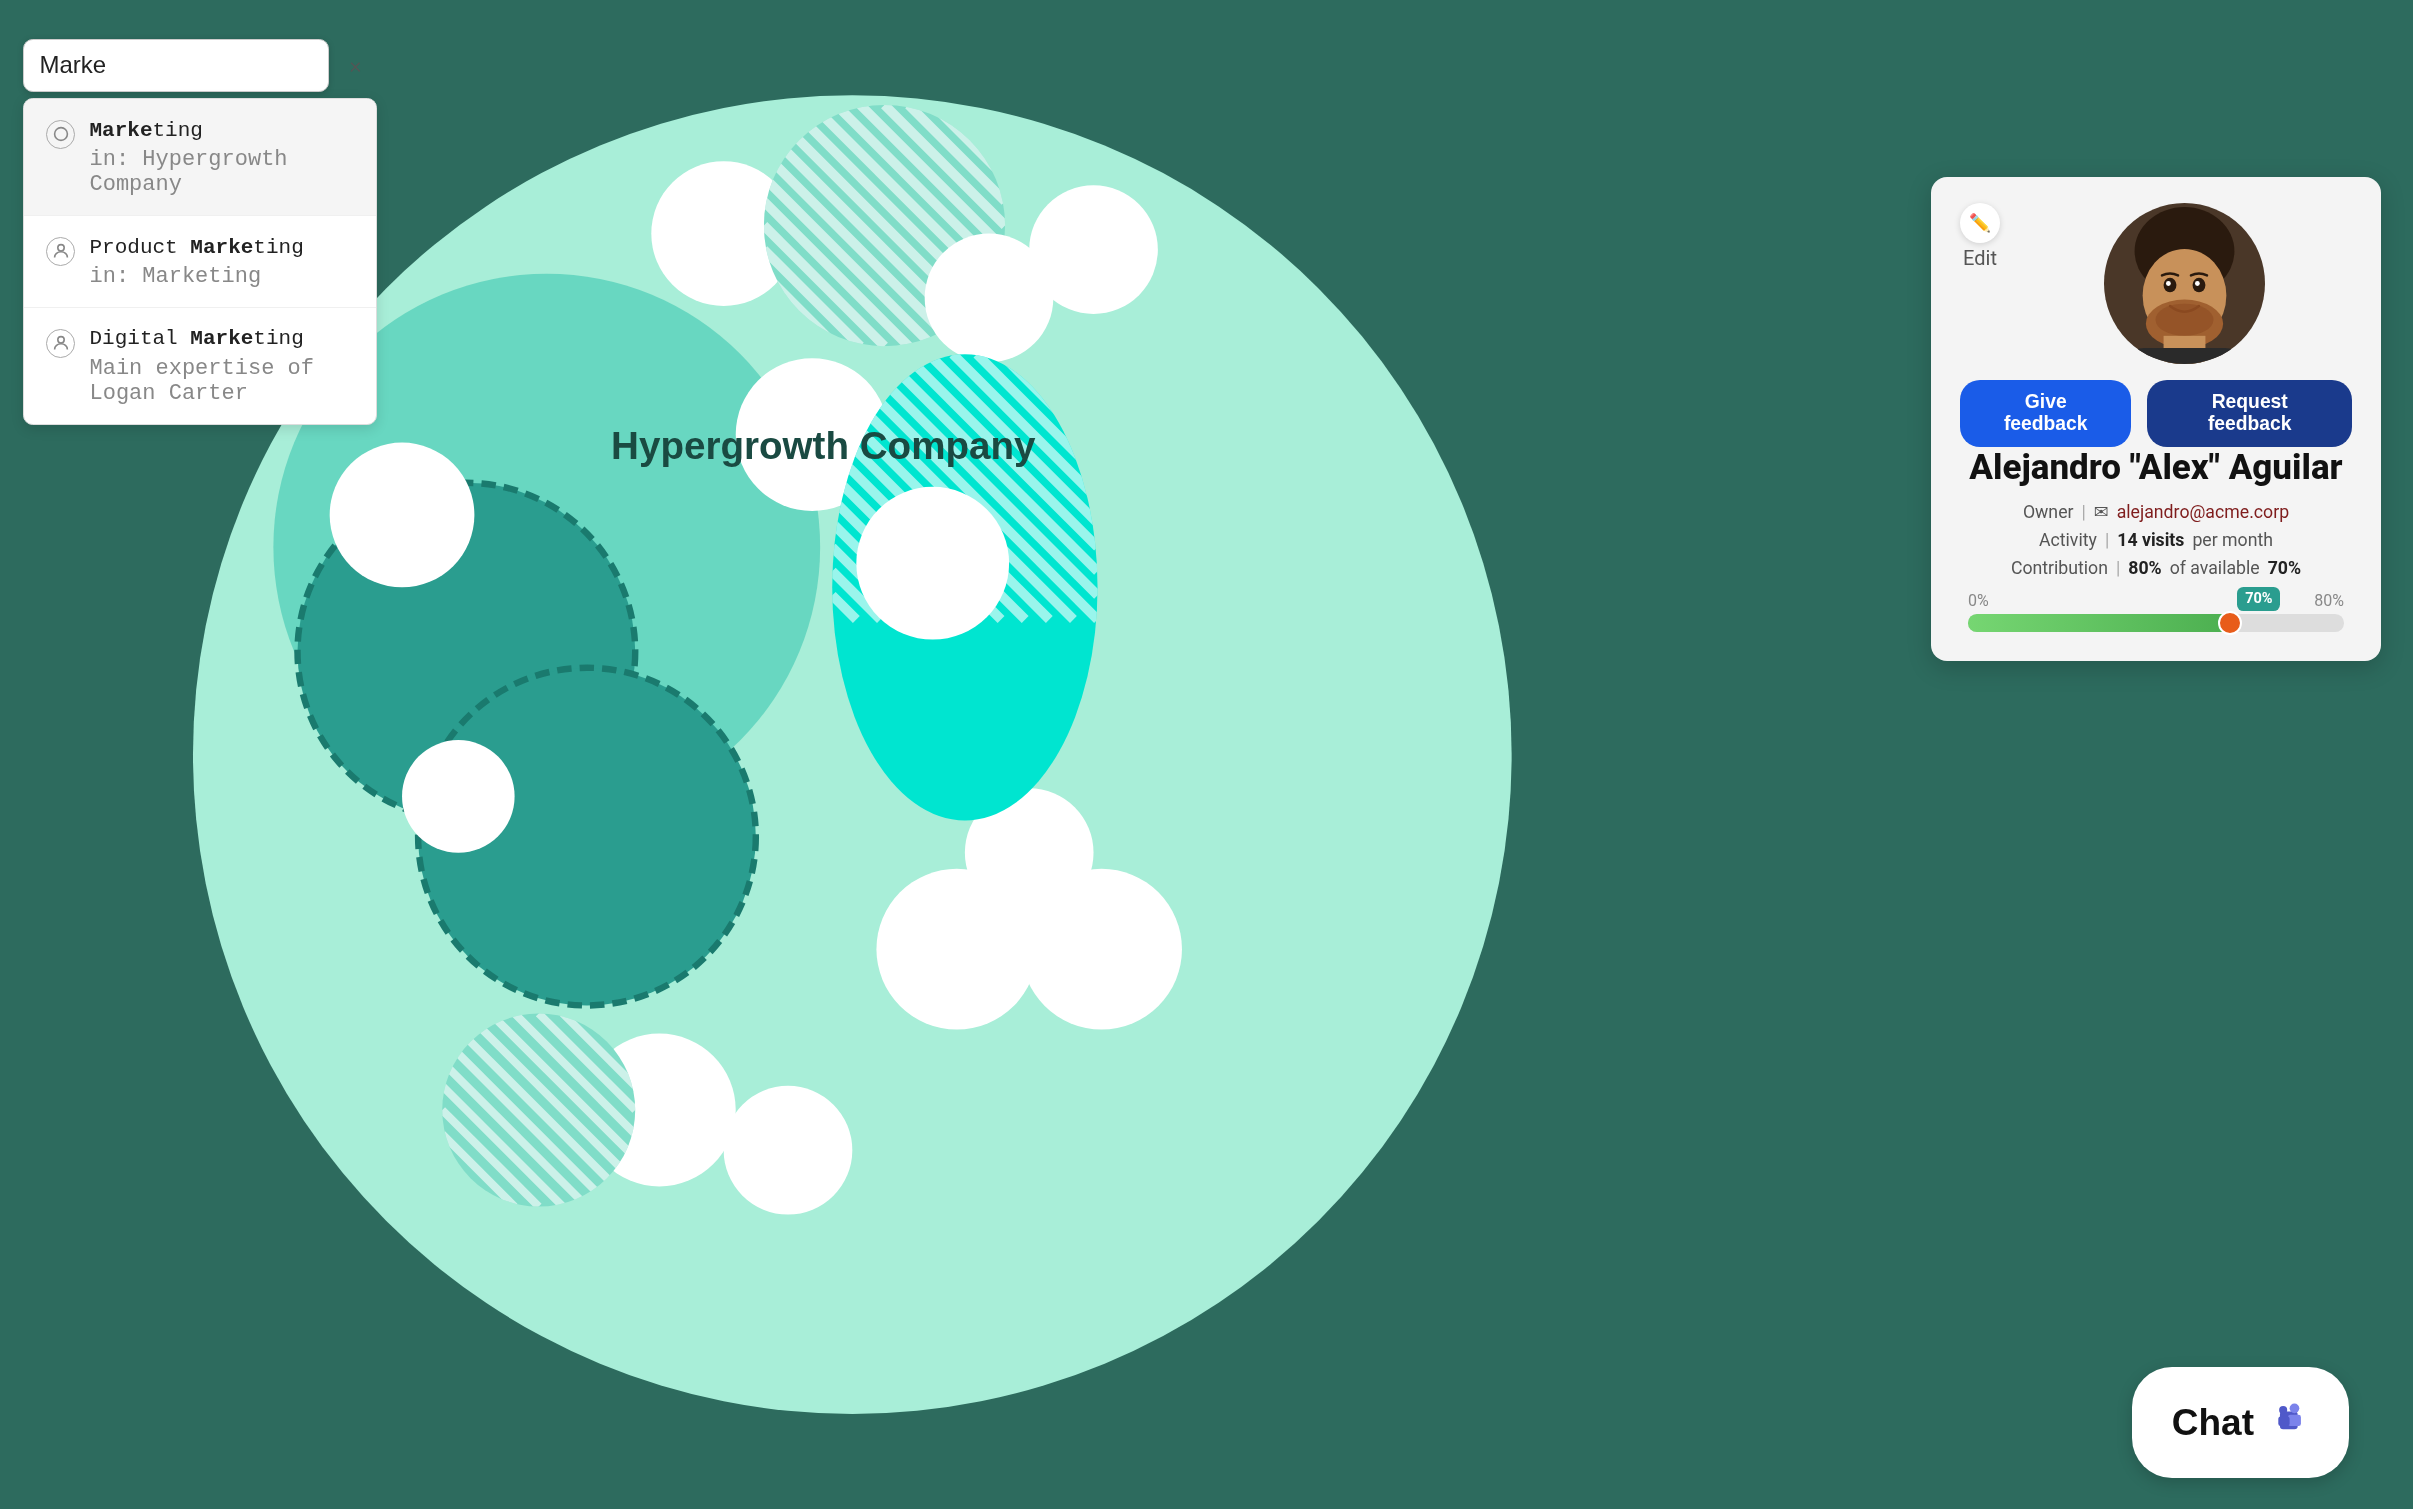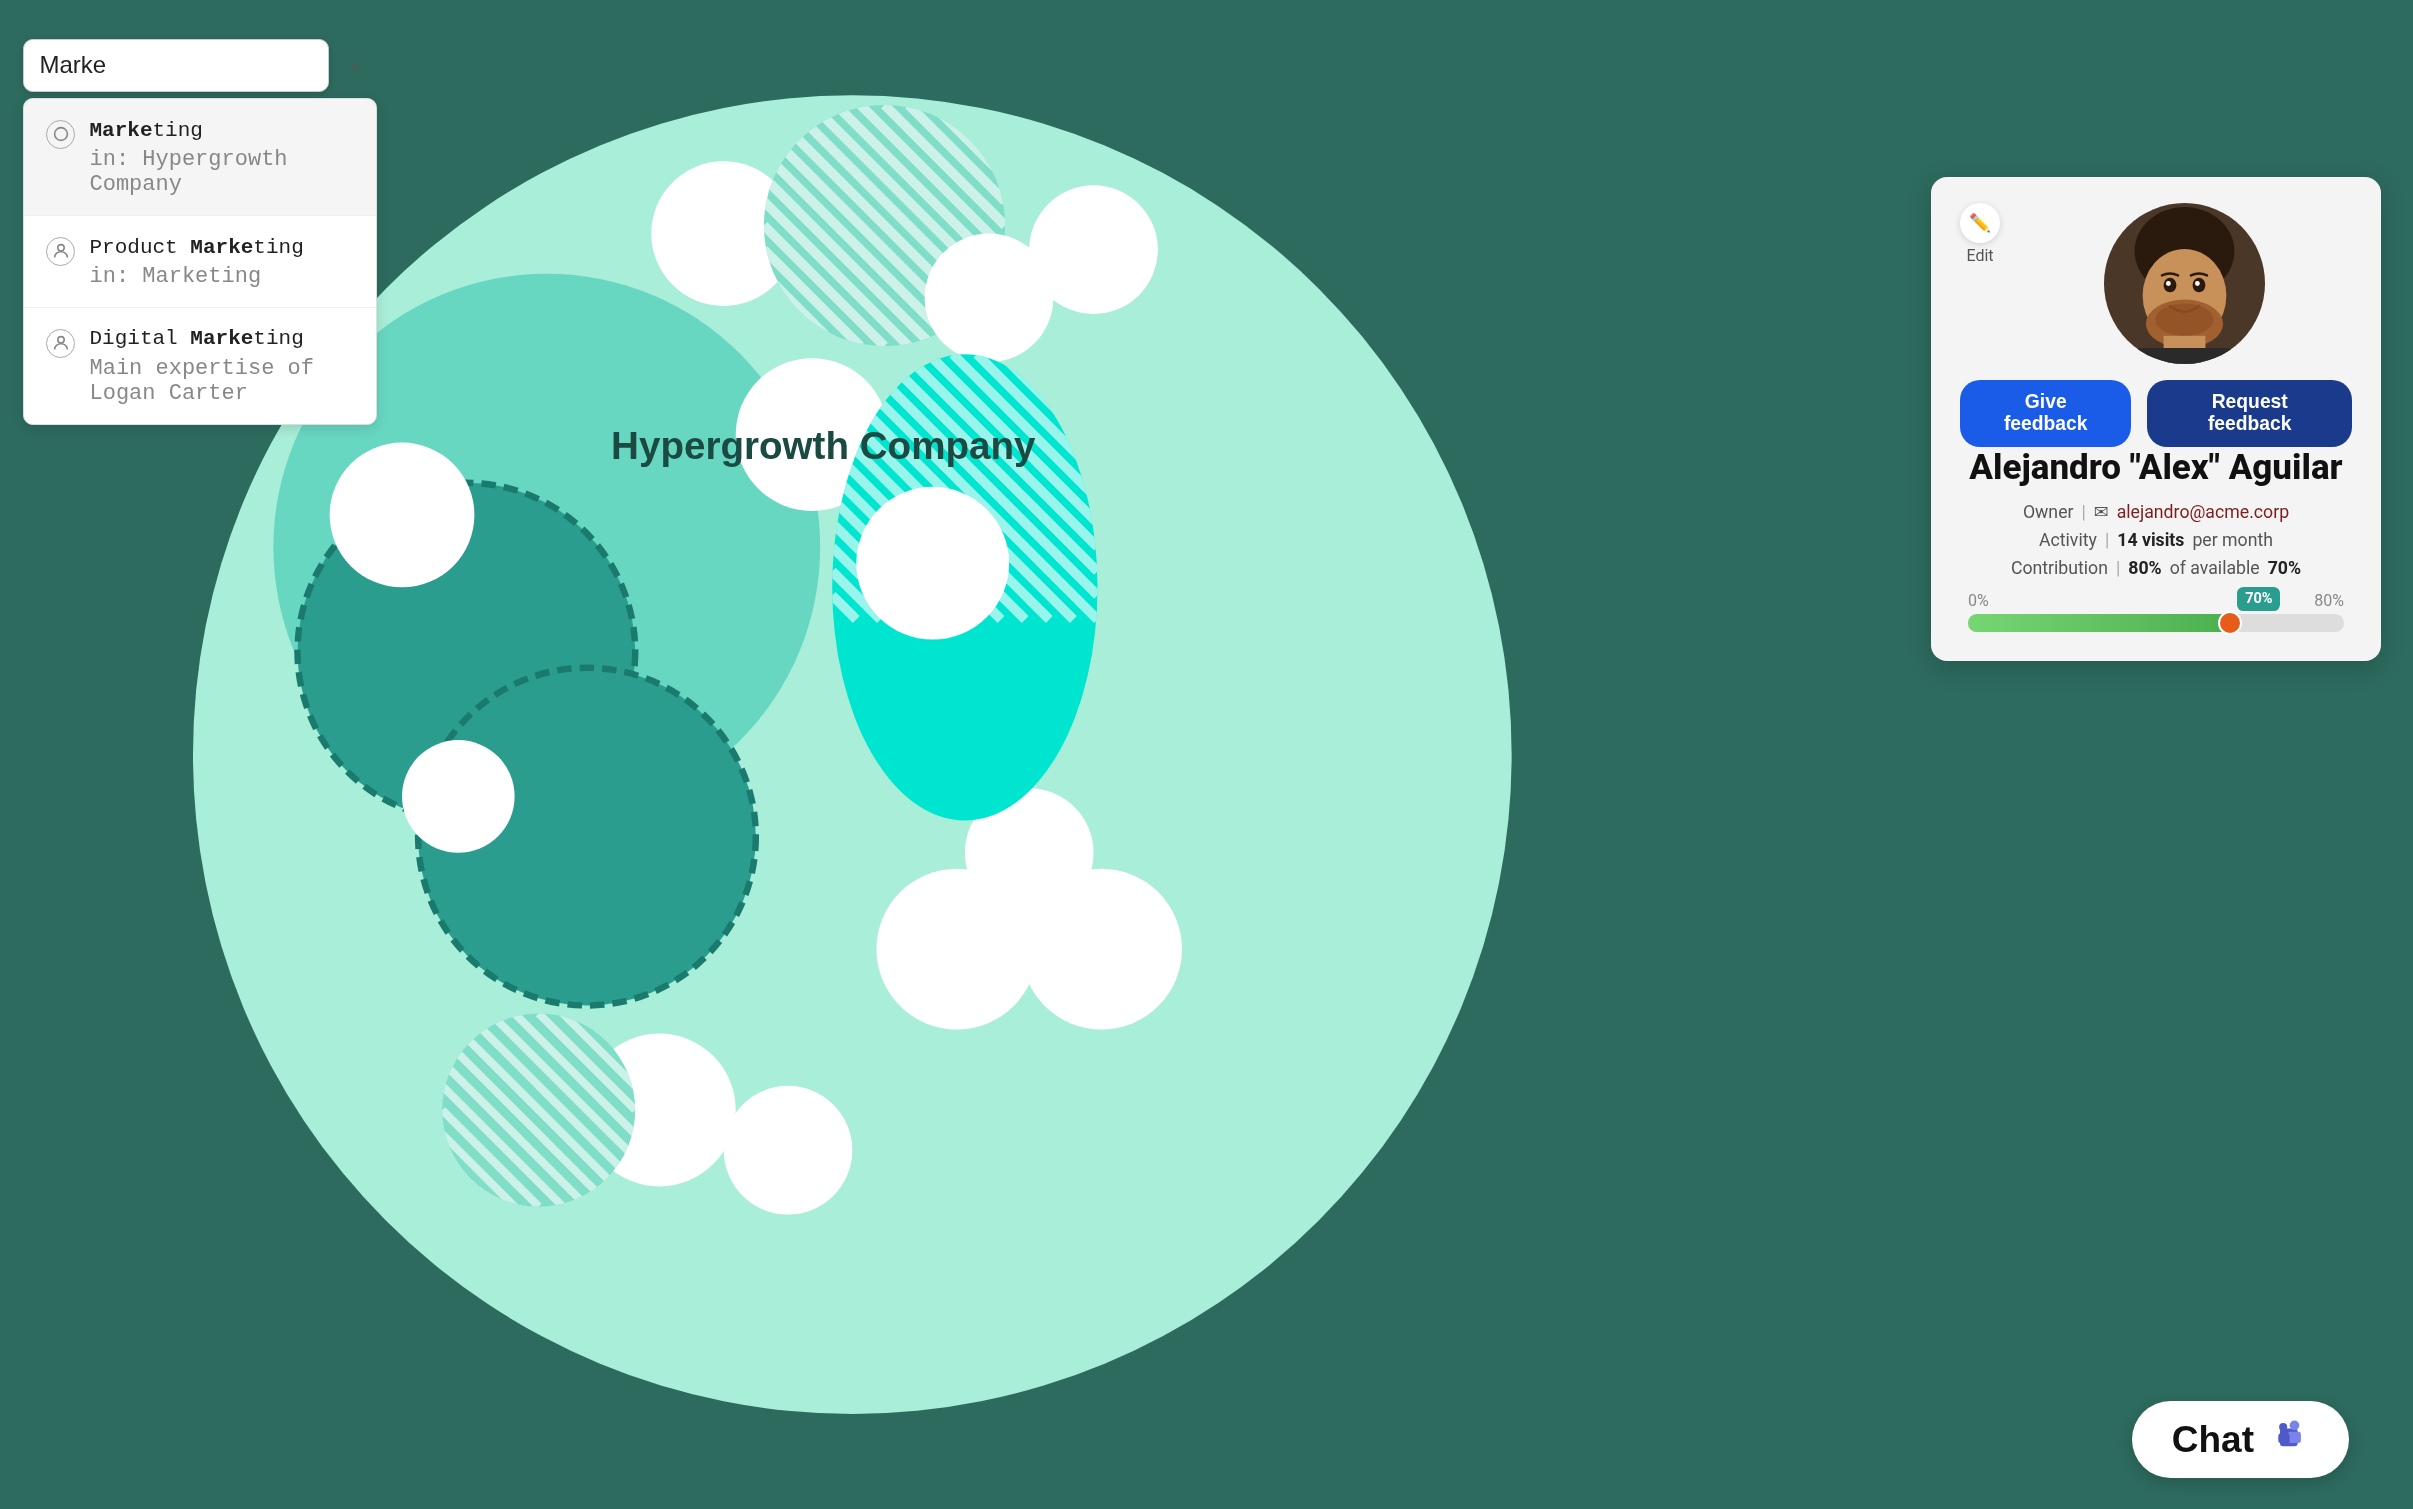--- a/index.html
+++ b/index.html
@@ -155,21 +155,21 @@
       border-radius: 50%;
       background: white;
       box-shadow: 0 1.6px 6.4px rgba(0,0,0,0.15);
       display: flex;
       align-items: center;
       justify-content: center;
       font-size: 17.7px;
     }
 
     .edit-label {
-      font-size: 16px;
+      font-size: 20px;
       color: #555;
     }
 
     .avatar-container {
       display: flex;
       justify-content: center;
       flex: 1;
     }
 
     .profile-feedback-btns {
@@ -287,21 +287,21 @@
     }
 
     
     .chat-btn {
       position: absolute;
       bottom: 32px;
       right: 64px;
       background: white;
       border: none;
       border-radius: 40px;
-      padding: 13px 40px;
+      padding: 30px 40px;
       font-size: 37px;
       font-weight: 700;
       color: #111;
       cursor: pointer;
       box-shadow: 0 4.8px 16px rgba(0,0,0,0.18);
       display: flex;
       align-items: center;
       gap: 13px;
       z-index: 100;
     }

